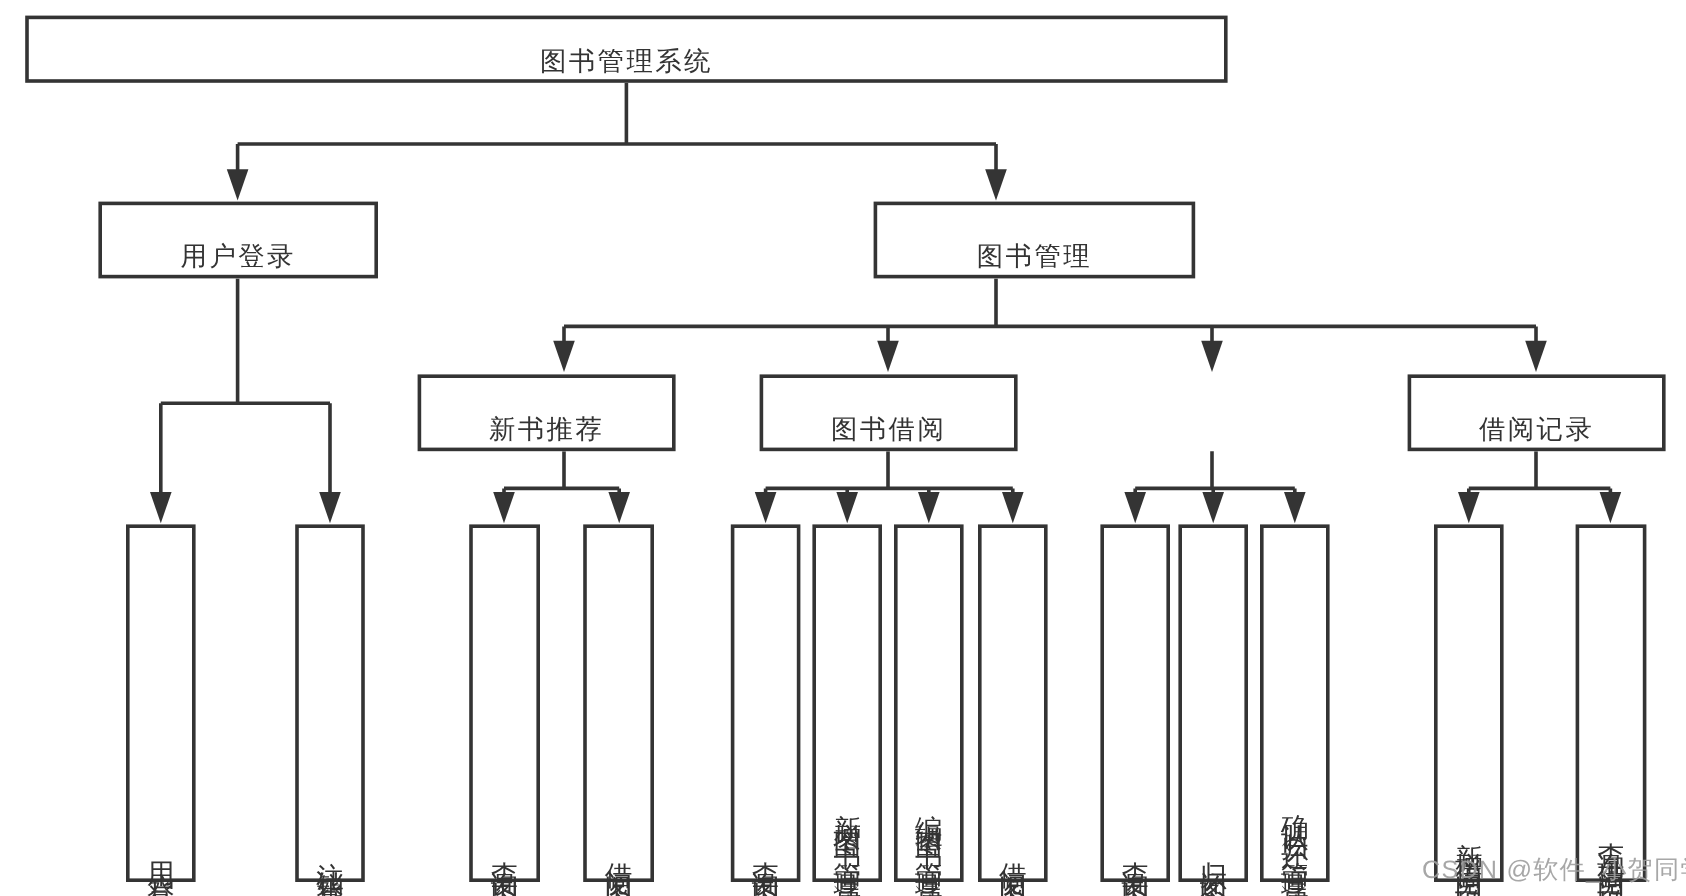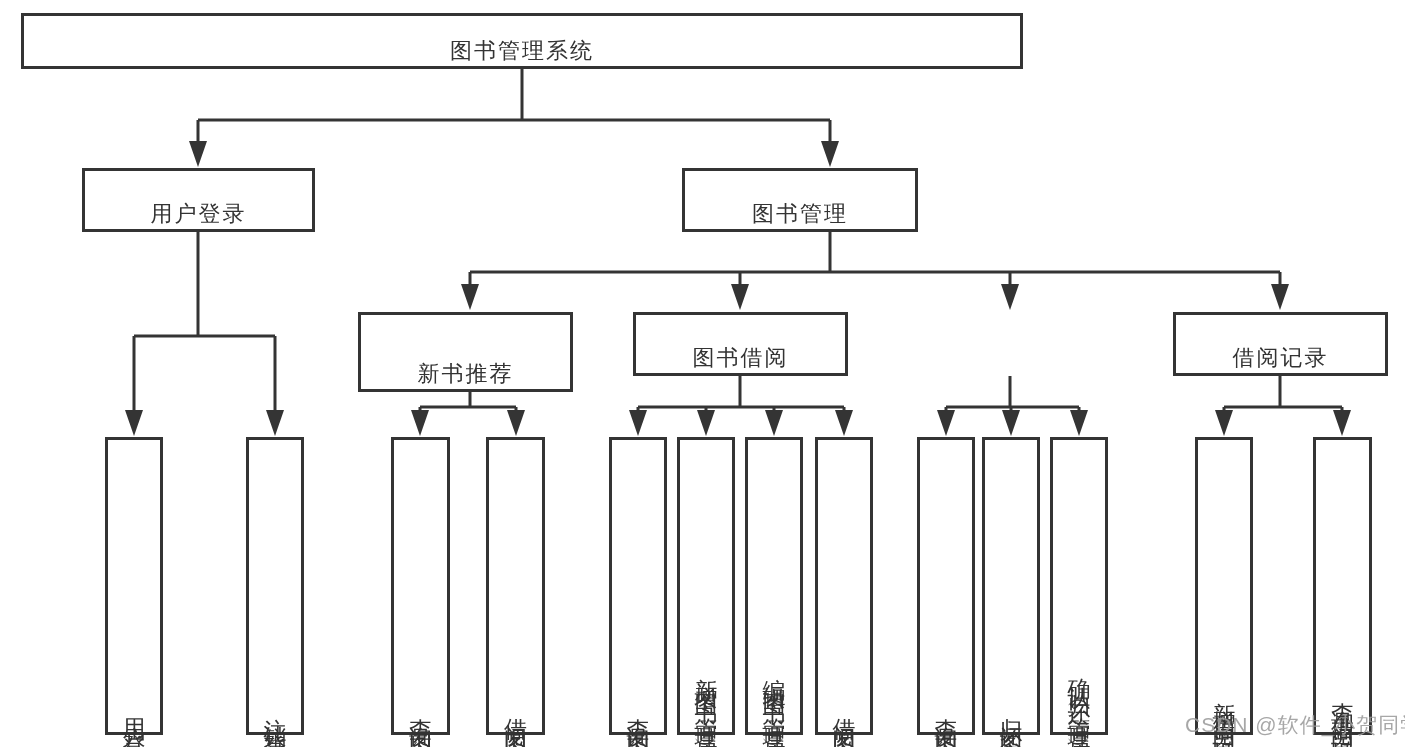--- a/index.html
+++ b/index.html
@@ -89,25 +89,25 @@
     </g>
   </svg>
 
   <div class="box" style="left:21px; top:13px; width:1002px; height:56px;">
     <span class="hlabel">图书管理系统</span>
   </div>
 
   <div class="box" style="left:82px; top:168px; width:233px; height:64px;">
     <span class="hlabel">用户登录</span>
   </div>
-  <div class="box" style="left:682px; top:168px; width:236px; height:64px;">
+  <div class="box" style="left:728px; top:168px; width:268px; height:64px;">
     <span class="hlabel">图书管理</span>
   </div>
 
-  <div class="box" style="left:358px; top:312px; width:215px; height:80px;">
+  <div class="box" style="left:348px; top:312px; width:215px; height:64px;">
     <span class="hlabel">新书推荐</span>
   </div>
   <div class="box" style="left:633px; top:312px; width:215px; height:64px;">
     <span class="hlabel">图书借阅</span>
   </div>
   <div class="box" style="left:1173px; top:312px; width:215px; height:64px;">
     <span class="hlabel">借阅记录</span>
   </div>
 
   <div class="box leaf" style="left:105px; top:437px; width:58px; height:298px;">

